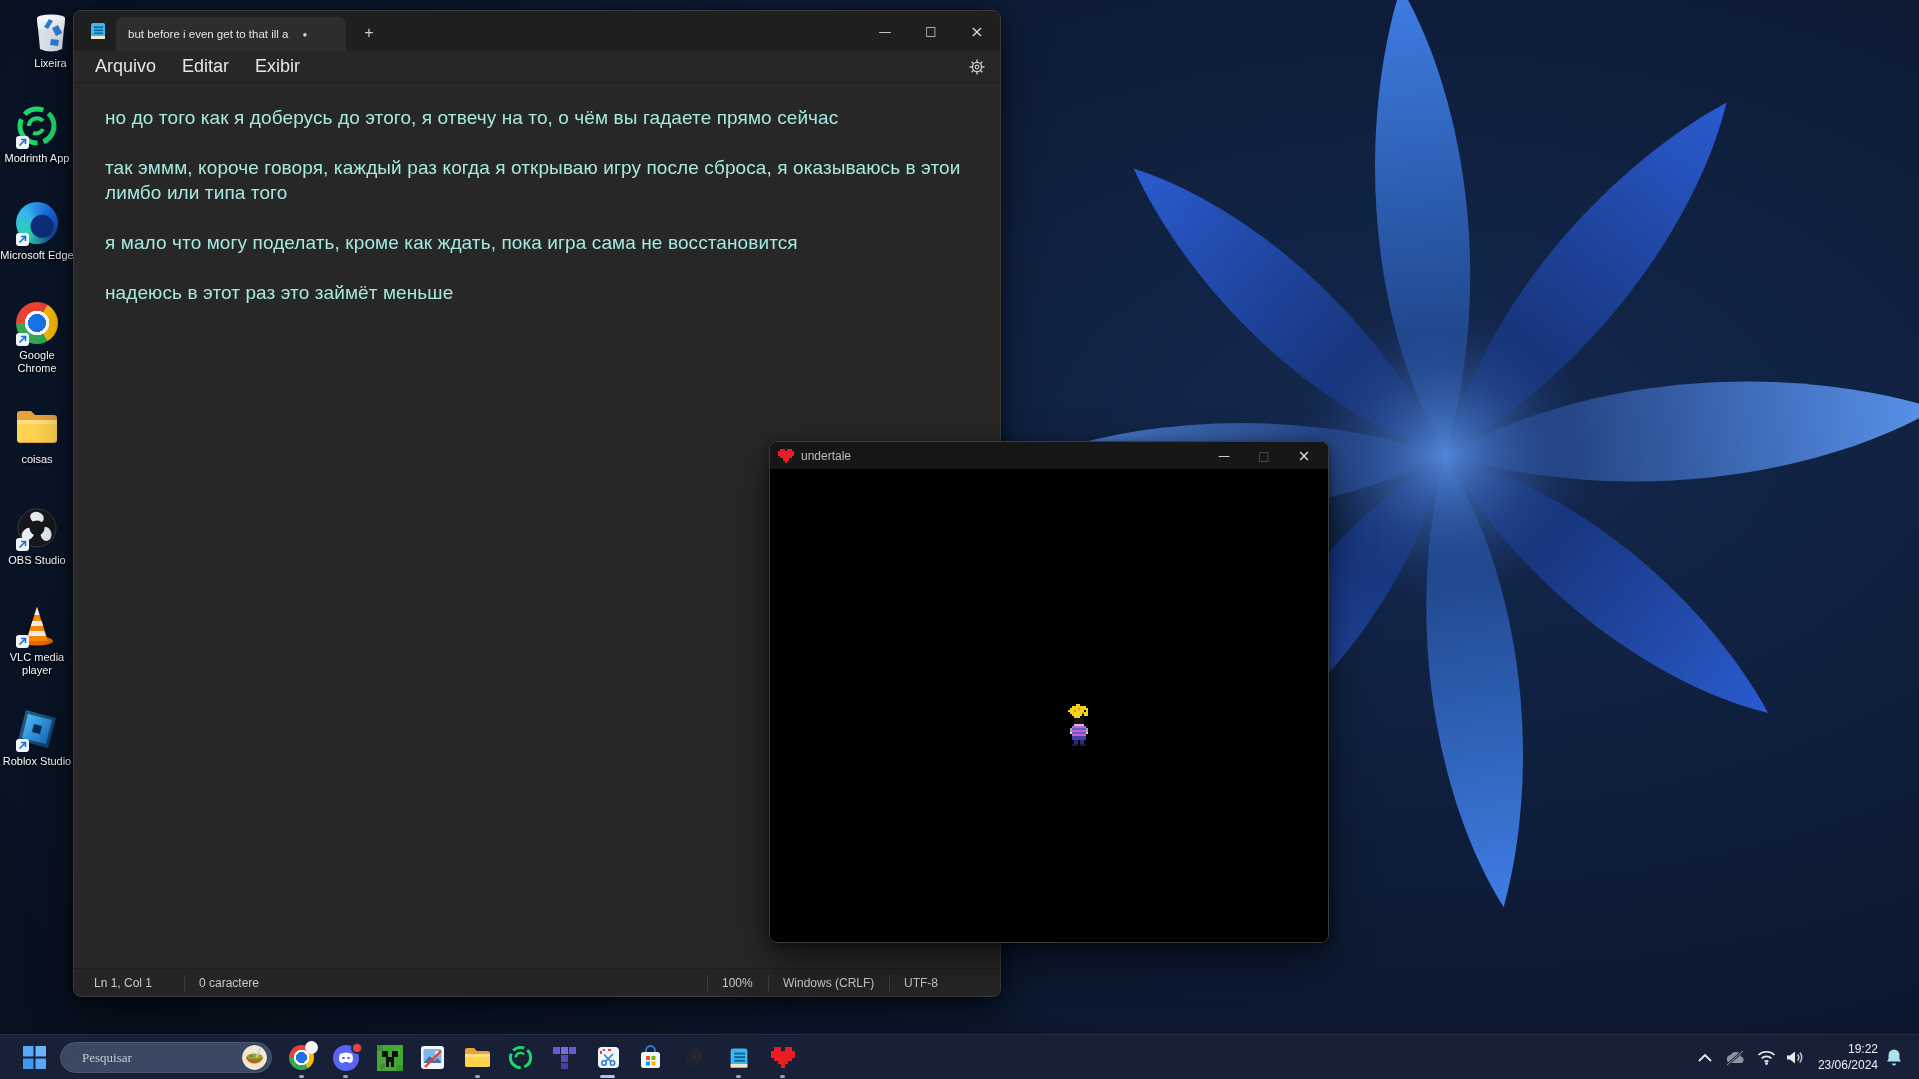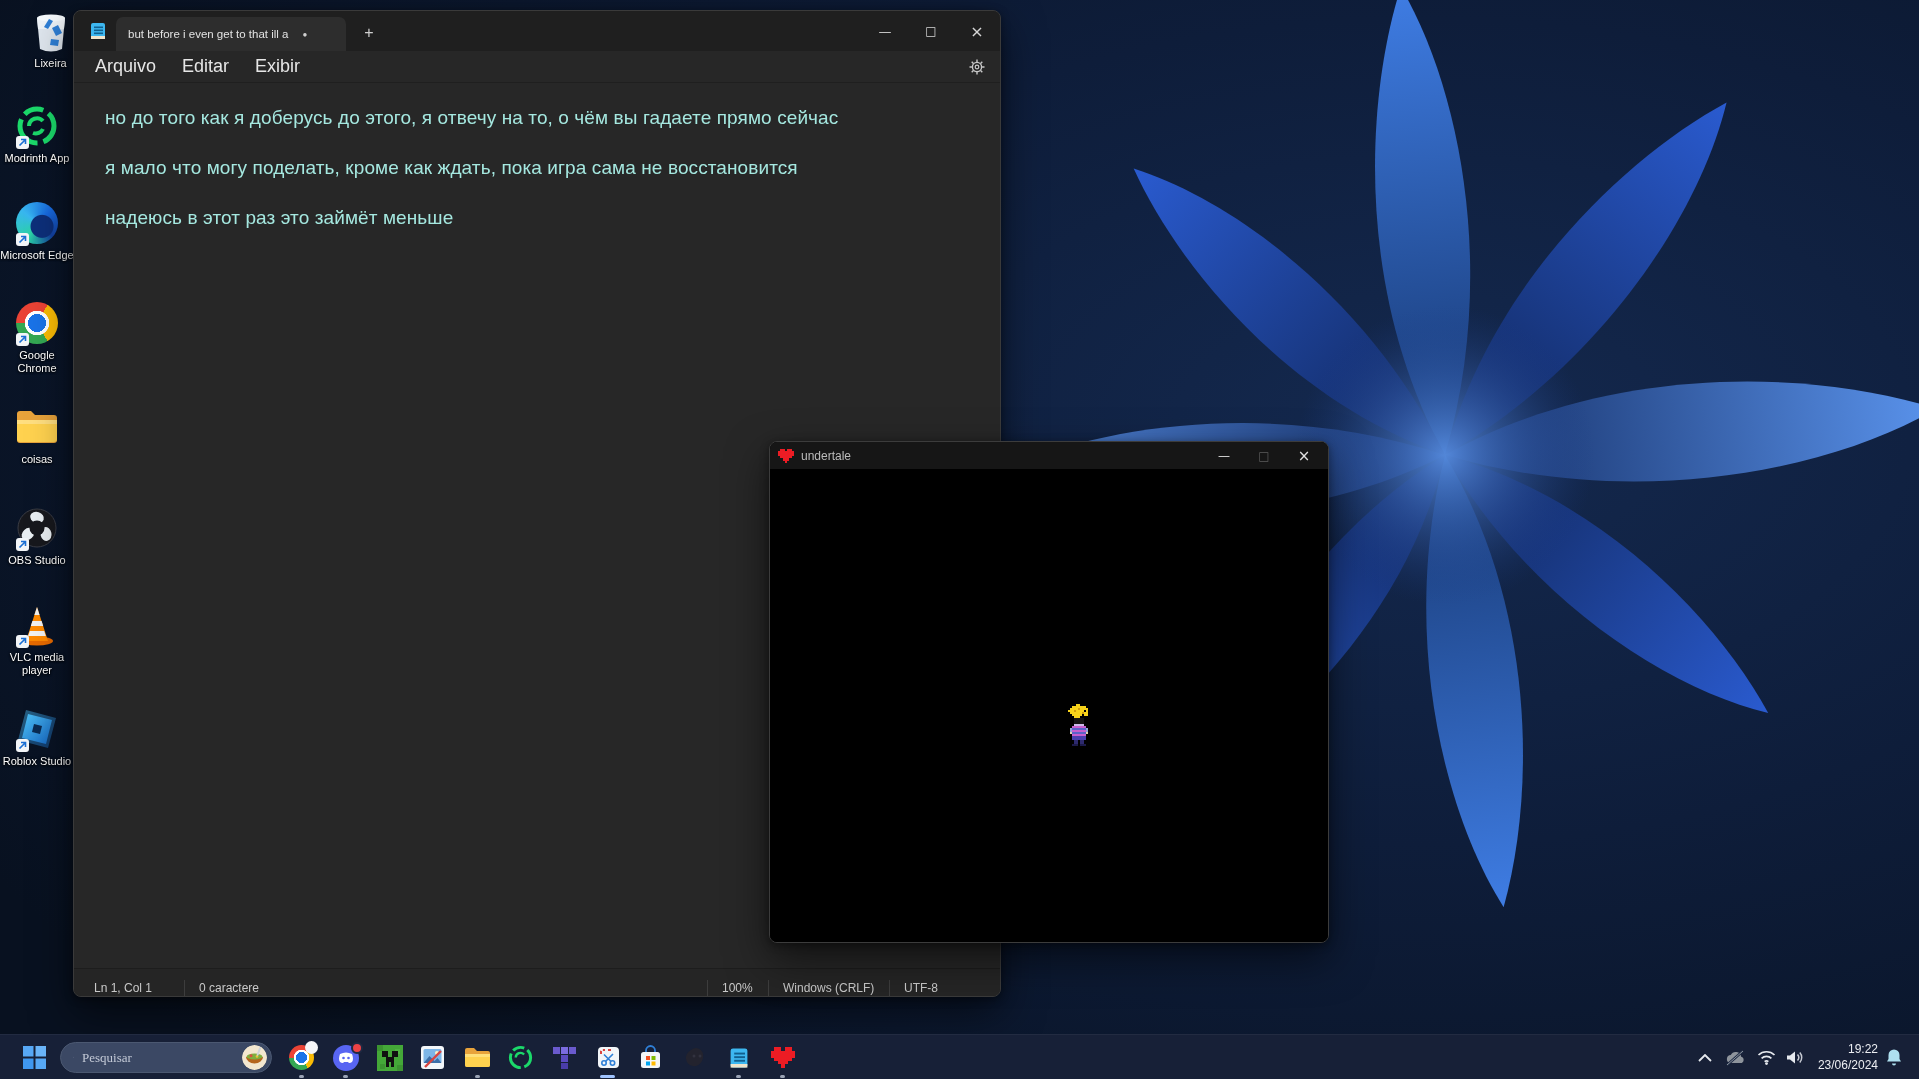--- a/index.html
+++ b/index.html
@@ -39,21 +39,21 @@
   .winbtn.max { font-size:12px; }
   #np-menubar { height:32px; background:#272727; display:flex; align-items:center; padding-left:8px;
                 position:relative; border-bottom:1px solid #1f1f1f; }
   .menu-item { color:#e6e6e6; font-size:18px; padding:5px 13px; border-radius:5px; }
   #np-gear { position:absolute; right:14px; top:7px; width:18px; height:18px; }
   #np-text { position:absolute; top:73px; left:0; right:0; bottom:28px; padding:21px 16px 0 17px;
              overflow:hidden; cursor:text;margin-left:14px; }
   .np-line { font-size:19px; line-height:25px; color:#a5e8e0; margin-bottom:25px; max-width:900px;
              letter-spacing:.1px; }
   #np-status { position:absolute; left:0; right:0; bottom:0; height:28px; background:#252525;
-               border-top:1px solid #1d1d1d; display:flex; align-items:flex-end; font-size:12px; color:#c9c9c9; }
+               border-top:1px solid #1d1d1d; display:flex; align-items:center; font-size:12px; color:#c9c9c9; }
   .st-seg { padding:0 14px; height:16px; display:flex; align-items:center; }
   .st-div { width:1px; height:16px; background:#3d3d3d; }
   .st-spacer { flex:1; }
 
   
   #undertale { left:769px; top:441px; width:560px; height:502px; background:#000; z-index:6;
                border:1px solid #3c3c3c; }
   #ut-titlebar { height:27px; background:#161616; display:flex; align-items:center; position:relative; }
   #ut-heart { margin:0 7px 0 8px; }
   #ut-title { font-size:12px; color:#bcbcbc; }
@@ -288,20 +288,21 @@
         <g stroke="#c8c8c8" stroke-width="1.4" fill="none">
           <circle cx="9" cy="9" r="4.6"></circle>
           <path d="M9 1.5 v2.4 M9 14.1 v2.4 M1.5 9 h2.4 M14.1 9 h2.4 M3.7 3.7 l1.7 1.7 M12.6 12.6 l1.7 1.7 M14.3 3.7 l-1.7 1.7 M5.4 12.6 l-1.7 1.7"></path>
         </g>
         <circle cx="9" cy="9" r="1.8" fill="#272727" stroke="#c8c8c8" stroke-width="1.2"></circle>
       </svg>
     </div>
 
     <div id="np-text">
       <div class="np-line">но до того как я доберусь до этого, я отвечу на то, о чём вы гадаете прямо сейчас</div>
+      <div class="np-line">так эммм, короче говоря, каждый раз когда я открываю игру после сброса, я оказываюсь в этои лимбо или типа того</div>
       <div class="np-line">я мало что могу поделать, кроме как ждать, пока игра сама не восстановится</div>
       <div class="np-line">надеюсь в этот раз это займёт меньше</div>
     </div>
 
     <div id="np-status">
       <div class="st-seg" style="padding-left:20px;min-width:110px;">Ln 1, Col 1</div>
       <div class="st-div"></div>
       <div class="st-seg">0 caractere</div>
       <div class="st-spacer"></div>
       <div class="st-div"></div>

